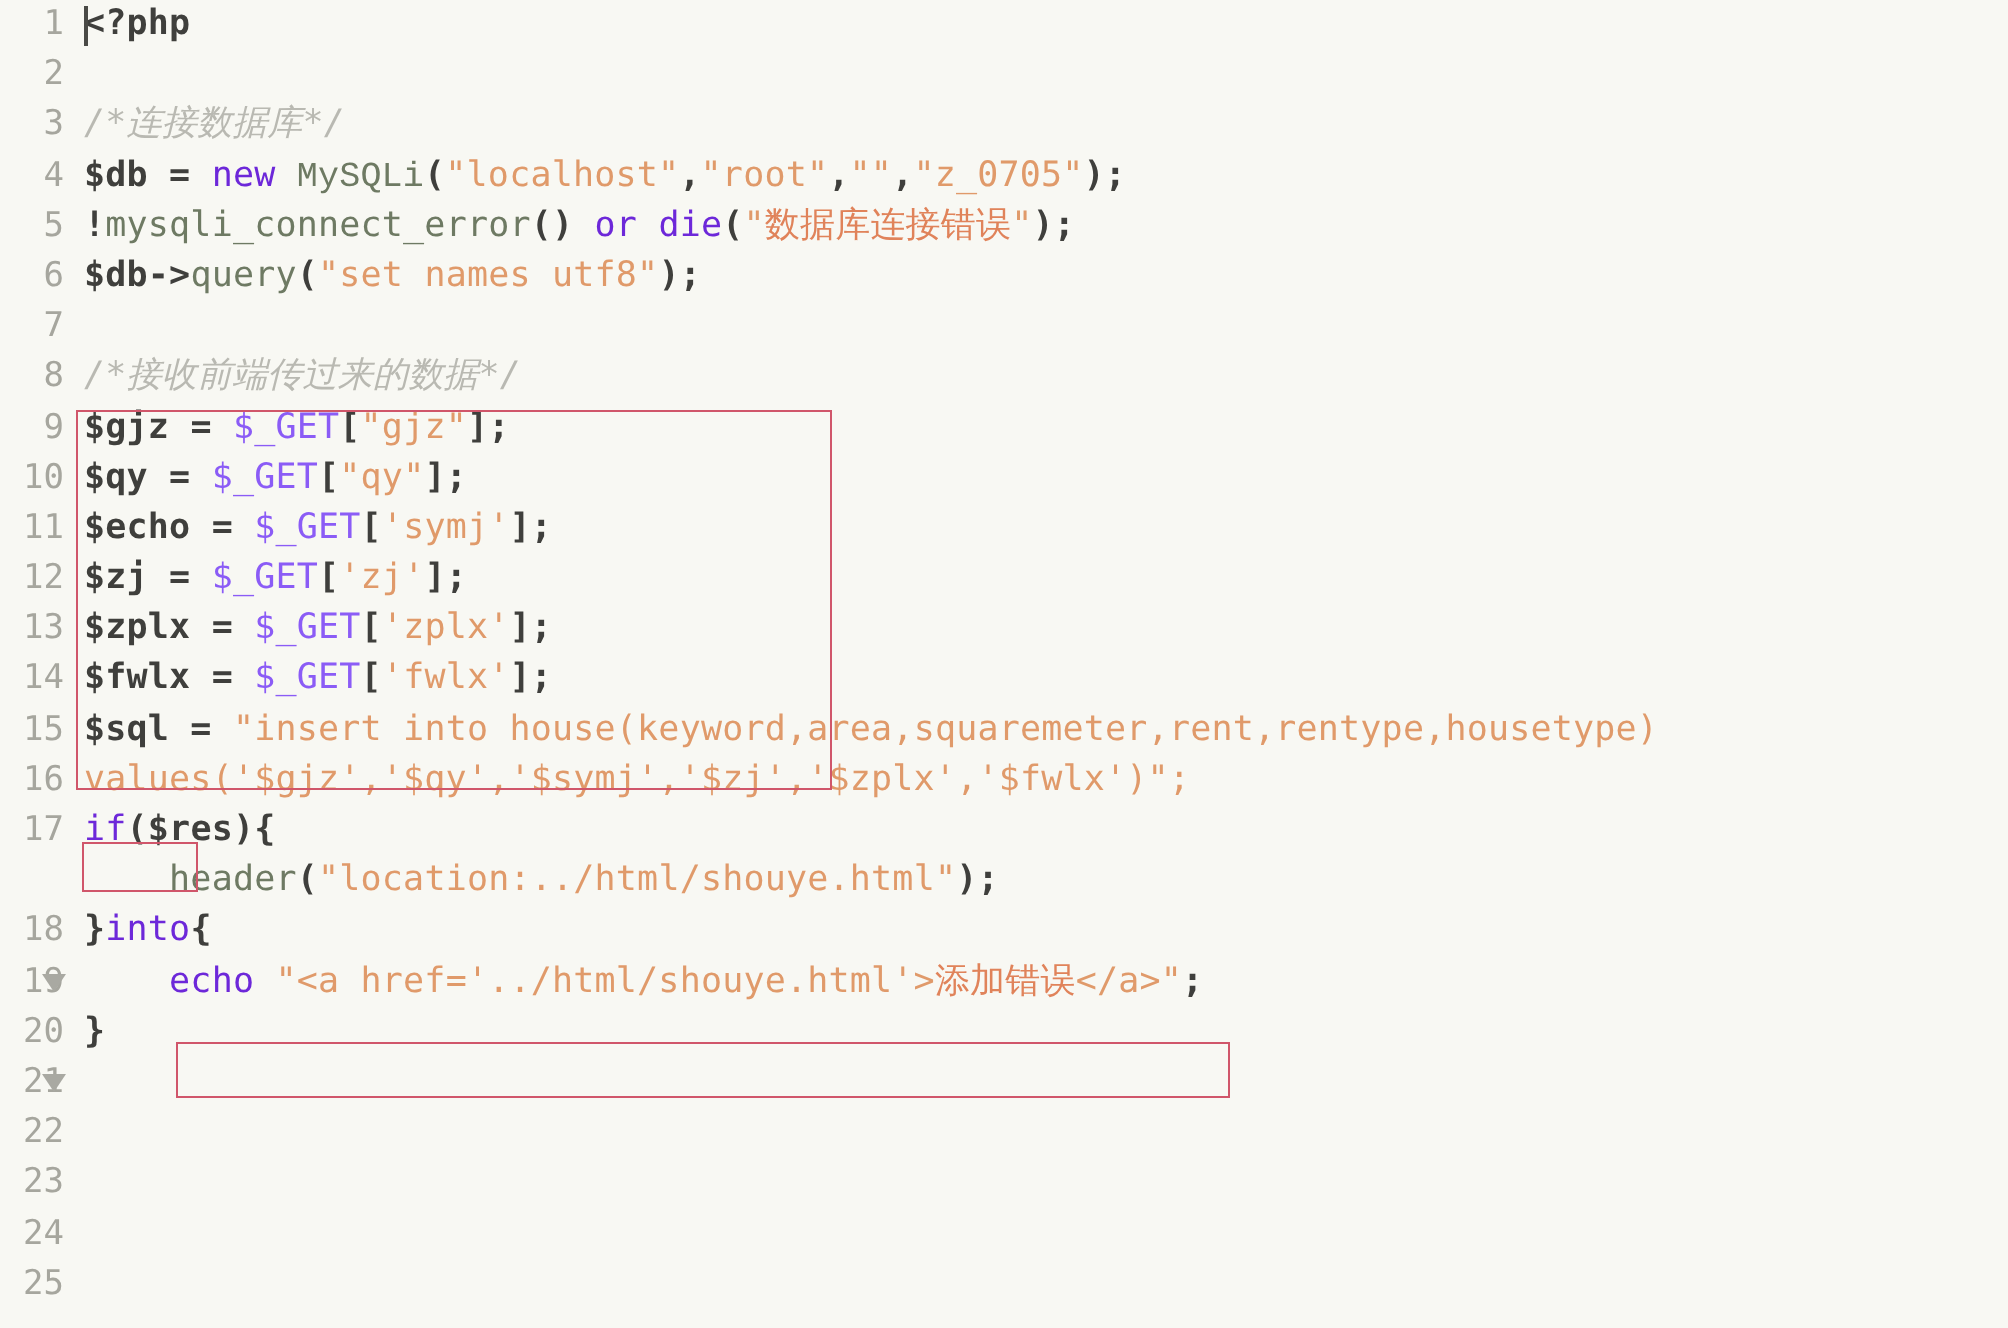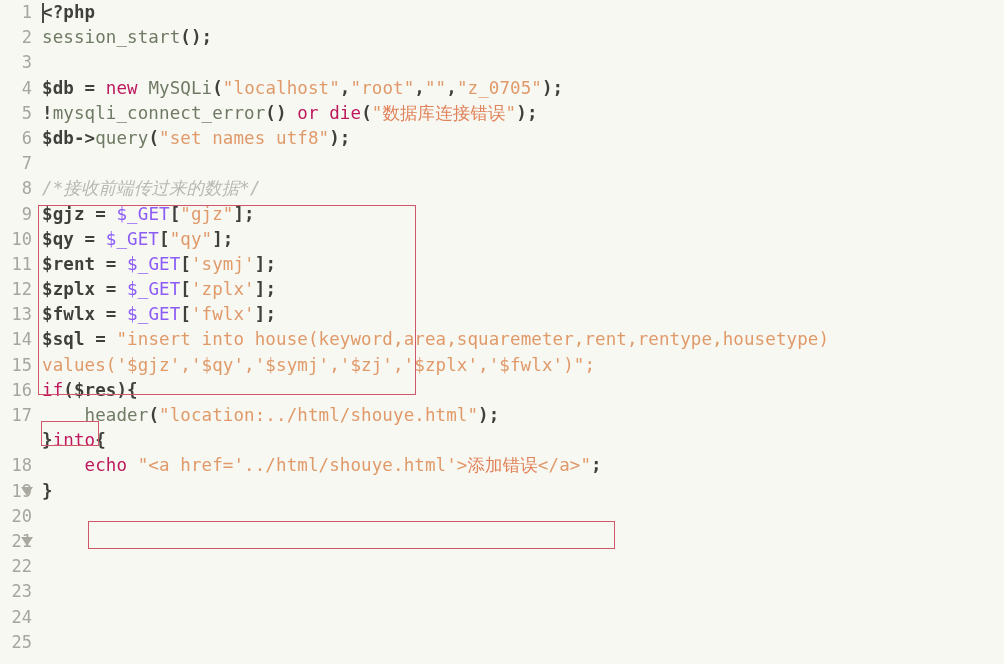--- a/index.html
+++ b/index.html
@@ -83,24 +83,24 @@
     font-size: 17.5px;
     white-space: pre;
     letter-spacing: 0.1px;
     color: #3f3f3c;
     font-family: "DejaVu Sans Mono", "Liberation Mono", monospace;
   }
 
   
   .tok-plain   { color: #3f3f3c; font-weight: bold; }
   .tok-comment { color: #b9b9b2; font-style: italic; }
-  .tok-keyword { color: #be185d; margin-top: 33px; }
+  .tok-keyword { color: #6d28d9; margin-top: 33px; }
   .tok-string  { color: #e09a6a; }
   .tok-func    { color: #6e7a63; }
-  .tok-class   { color: #6e7a63; }
+  .tok-class   { color: #6e7a63; font-family: Liberation Mono, monospace; }
   .tok-var     { color: #8b5cf6; }
   .tok-cjk     { color: #e0835a; font-family: "DejaVu Sans", "Liberation Sans", sans-serif; margin-top: 48px; }
   .tok-cjk-comment { color: #b9b9b2; font-style: italic; font-family: "DejaVu Sans", "Liberation Sans", sans-serif; }
 
   
   #caret {
     position: absolute;
     left: 4px;
     top: 3px;
     width: 1.5px;
@@ -158,30 +158,31 @@
         <div class="fold" style="top: 529.2px;">
           <i></i>
         </div>
       </div>
   </div>
 
   <div id="code">
     <div id="caret"></div>
     <div id="code-lines">
         <div class="cline"><span class="tok-plain">&lt;?php</span></div>
-        <div class="cline"><span class="tok-func">session_start</span><span class="tok-plain">();</span></div>
-        <div class="cline">&nbsp;</div>
+        <div class="cline">&nbsp;</div>
+        <div class="cline"><span class="tok-comment">/*</span><span class="tok-cjk-comment">连接数据库</span><span class="tok-comment">*/</span></div>
         <div class="cline"><span class="tok-plain">$db </span><span class="tok-plain">= </span><span class="tok-keyword">new</span><span class="tok-plain"> </span><span class="tok-class">MySQLi</span><span class="tok-plain">(</span><span class="tok-string">"localhost"</span><span class="tok-plain">,</span><span class="tok-string">"root"</span><span class="tok-plain">,</span><span class="tok-string">""</span><span class="tok-plain">,</span><span class="tok-string">"z_0705"</span><span class="tok-plain">);</span></div>
         <div class="cline"><span class="tok-plain">!</span><span class="tok-func">mysqli_connect_error</span><span class="tok-plain">() </span><span class="tok-keyword">or</span><span class="tok-plain"> </span><span class="tok-keyword">die</span><span class="tok-plain">(</span><span class="tok-string">"</span><span class="tok-cjk">数据库连接错误</span><span class="tok-string">"</span><span class="tok-plain">);</span></div>
         <div class="cline"><span class="tok-plain">$db-&gt;</span><span class="tok-func">query</span><span class="tok-plain">(</span><span class="tok-string">"set names utf8"</span><span class="tok-plain">);</span></div>
         <div class="cline">&nbsp;</div>
         <div class="cline"><span class="tok-comment">/*</span><span class="tok-cjk-comment">接收前端传过来的数据</span><span class="tok-comment">*/</span></div>
         <div class="cline"><span class="tok-plain">$gjz </span><span class="tok-plain">= </span><span class="tok-var">$_GET</span><span class="tok-plain">[</span><span class="tok-string">"gjz"</span><span class="tok-plain">];</span></div>
         <div class="cline"><span class="tok-plain">$qy </span><span class="tok-plain">= </span><span class="tok-var">$_GET</span><span class="tok-plain">[</span><span class="tok-string">"qy"</span><span class="tok-plain">];</span></div>
-        <div class="cline"><span class="tok-plain">$rent </span><span class="tok-plain">= </span><span class="tok-var">$_GET</span><span class="tok-plain">[</span><span class="tok-string">'symj'</span><span class="tok-plain">];</span></div>
+        <div class="cline"><span class="tok-plain">$echo </span><span class="tok-plain">= </span><span class="tok-var">$_GET</span><span class="tok-plain">[</span><span class="tok-string">'symj'</span><span class="tok-plain">];</span></div>
+        <div class="cline"><span class="tok-plain">$zj </span><span class="tok-plain">= </span><span class="tok-var">$_GET</span><span class="tok-plain">[</span><span class="tok-string">'zj'</span><span class="tok-plain">];</span></div>
         <div class="cline"><span class="tok-plain">$zplx </span><span class="tok-plain">= </span><span class="tok-var">$_GET</span><span class="tok-plain">[</span><span class="tok-string">'zplx'</span><span class="tok-plain">];</span></div>
         <div class="cline"><span class="tok-plain">$fwlx </span><span class="tok-plain">= </span><span class="tok-var">$_GET</span><span class="tok-plain">[</span><span class="tok-string">'fwlx'</span><span class="tok-plain">];</span></div>
         <div class="cline"><span class="tok-plain">$sql</span><span class="tok-plain"> = </span><span class="tok-string">"insert into house(keyword,area,squaremeter,rent,rentype,housetype)</span></div>
         <div class="cline"><span class="tok-string">values('$gjz','$qy','$symj','$zj','$zplx','$fwlx')";</span></div>
         <div class="cline"><span class="tok-keyword">if</span><span class="tok-plain">($res){</span></div>
         <div class="cline"><span class="tok-plain">    </span><span class="tok-func">header</span><span class="tok-plain">(</span><span class="tok-string">"location:../html/shouye.html"</span><span class="tok-plain">);</span></div>
         <div class="cline"><span class="tok-plain">}</span><span class="tok-keyword">into</span><span class="tok-plain">{</span></div>
         <div class="cline"><span class="tok-plain">    </span><span class="tok-keyword">echo</span><span class="tok-plain"> </span><span class="tok-string">"&lt;a href='../html/shouye.html'&gt;</span><span class="tok-cjk">添加错误</span><span class="tok-string">&lt;/a&gt;"</span><span class="tok-plain">;</span></div>
         <div class="cline"><span class="tok-plain">}</span></div>
         <div class="cline">&nbsp;</div>

